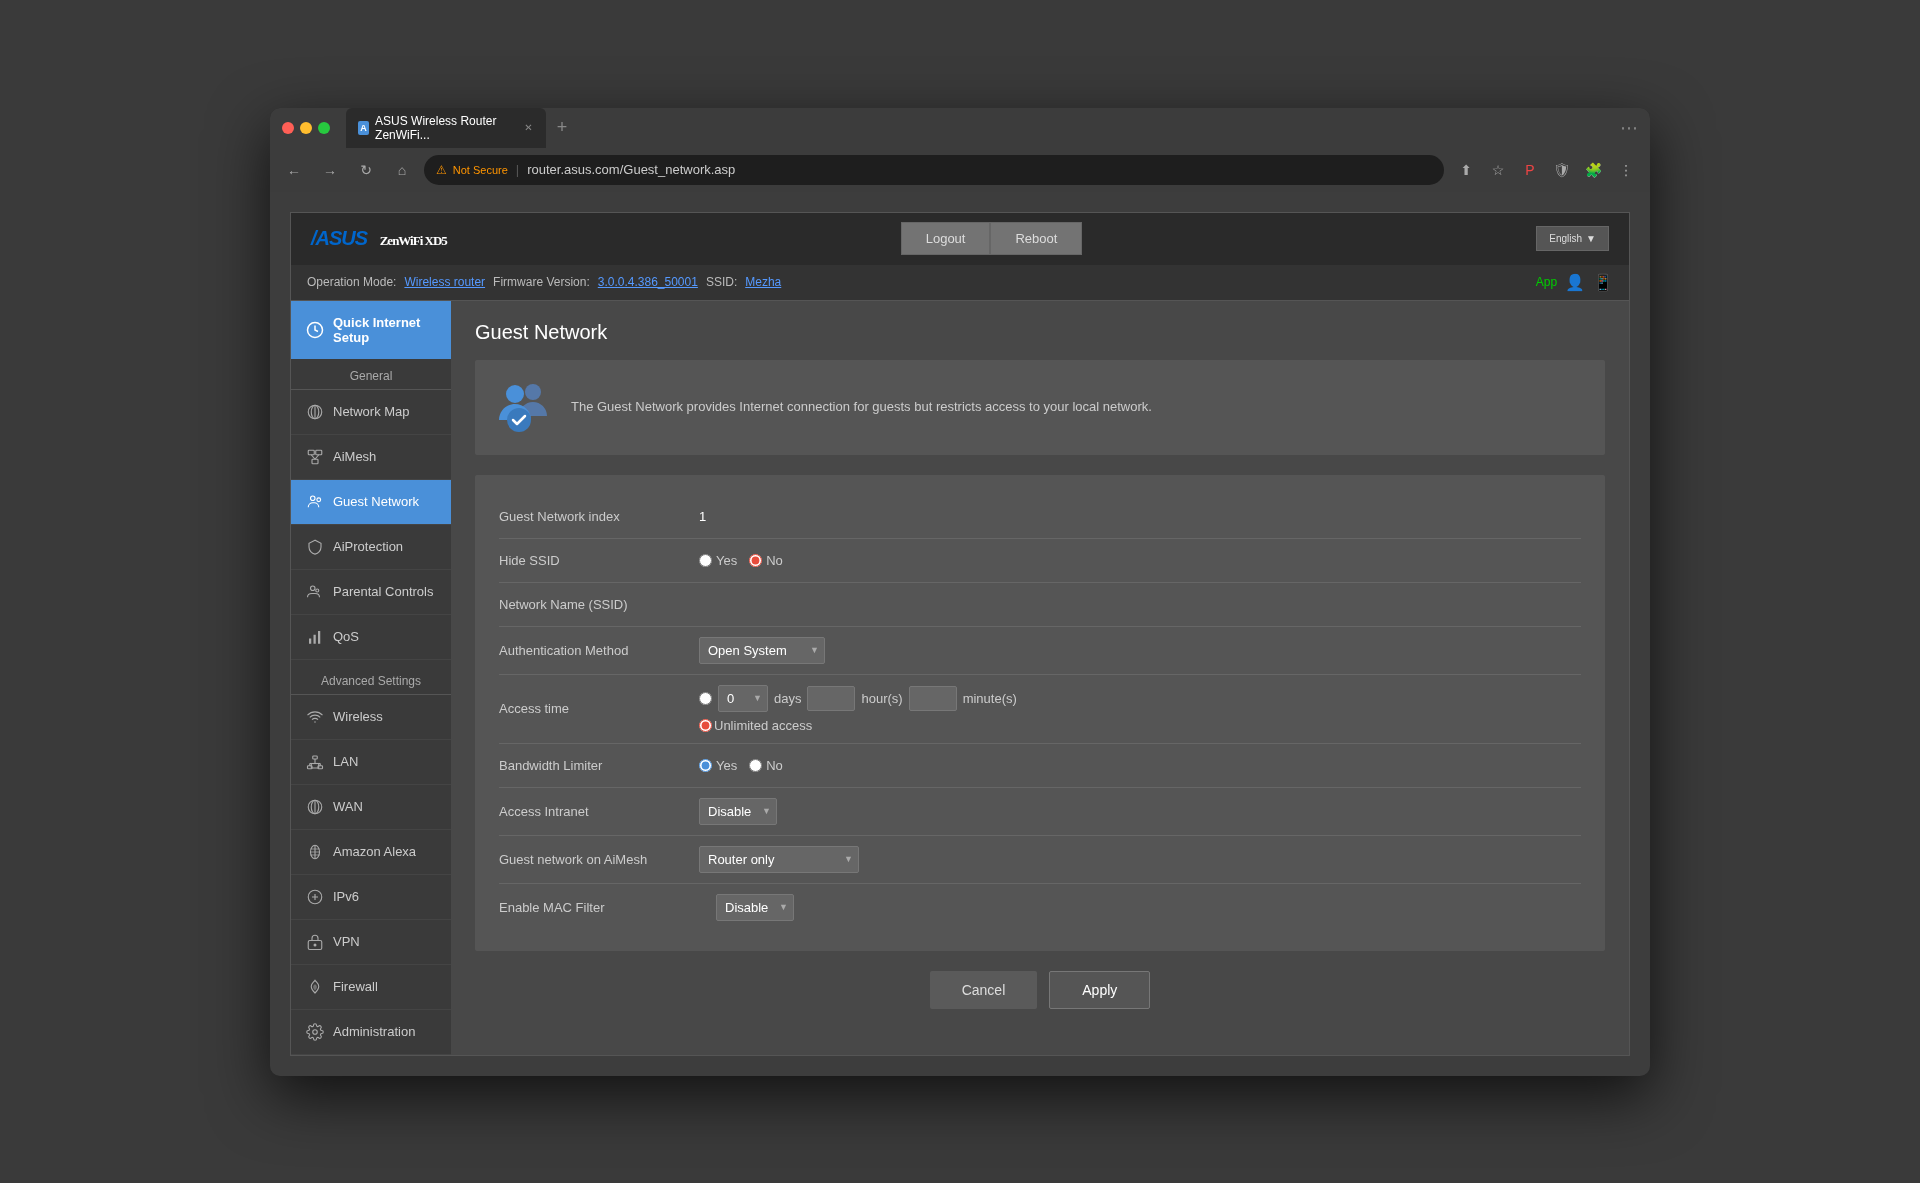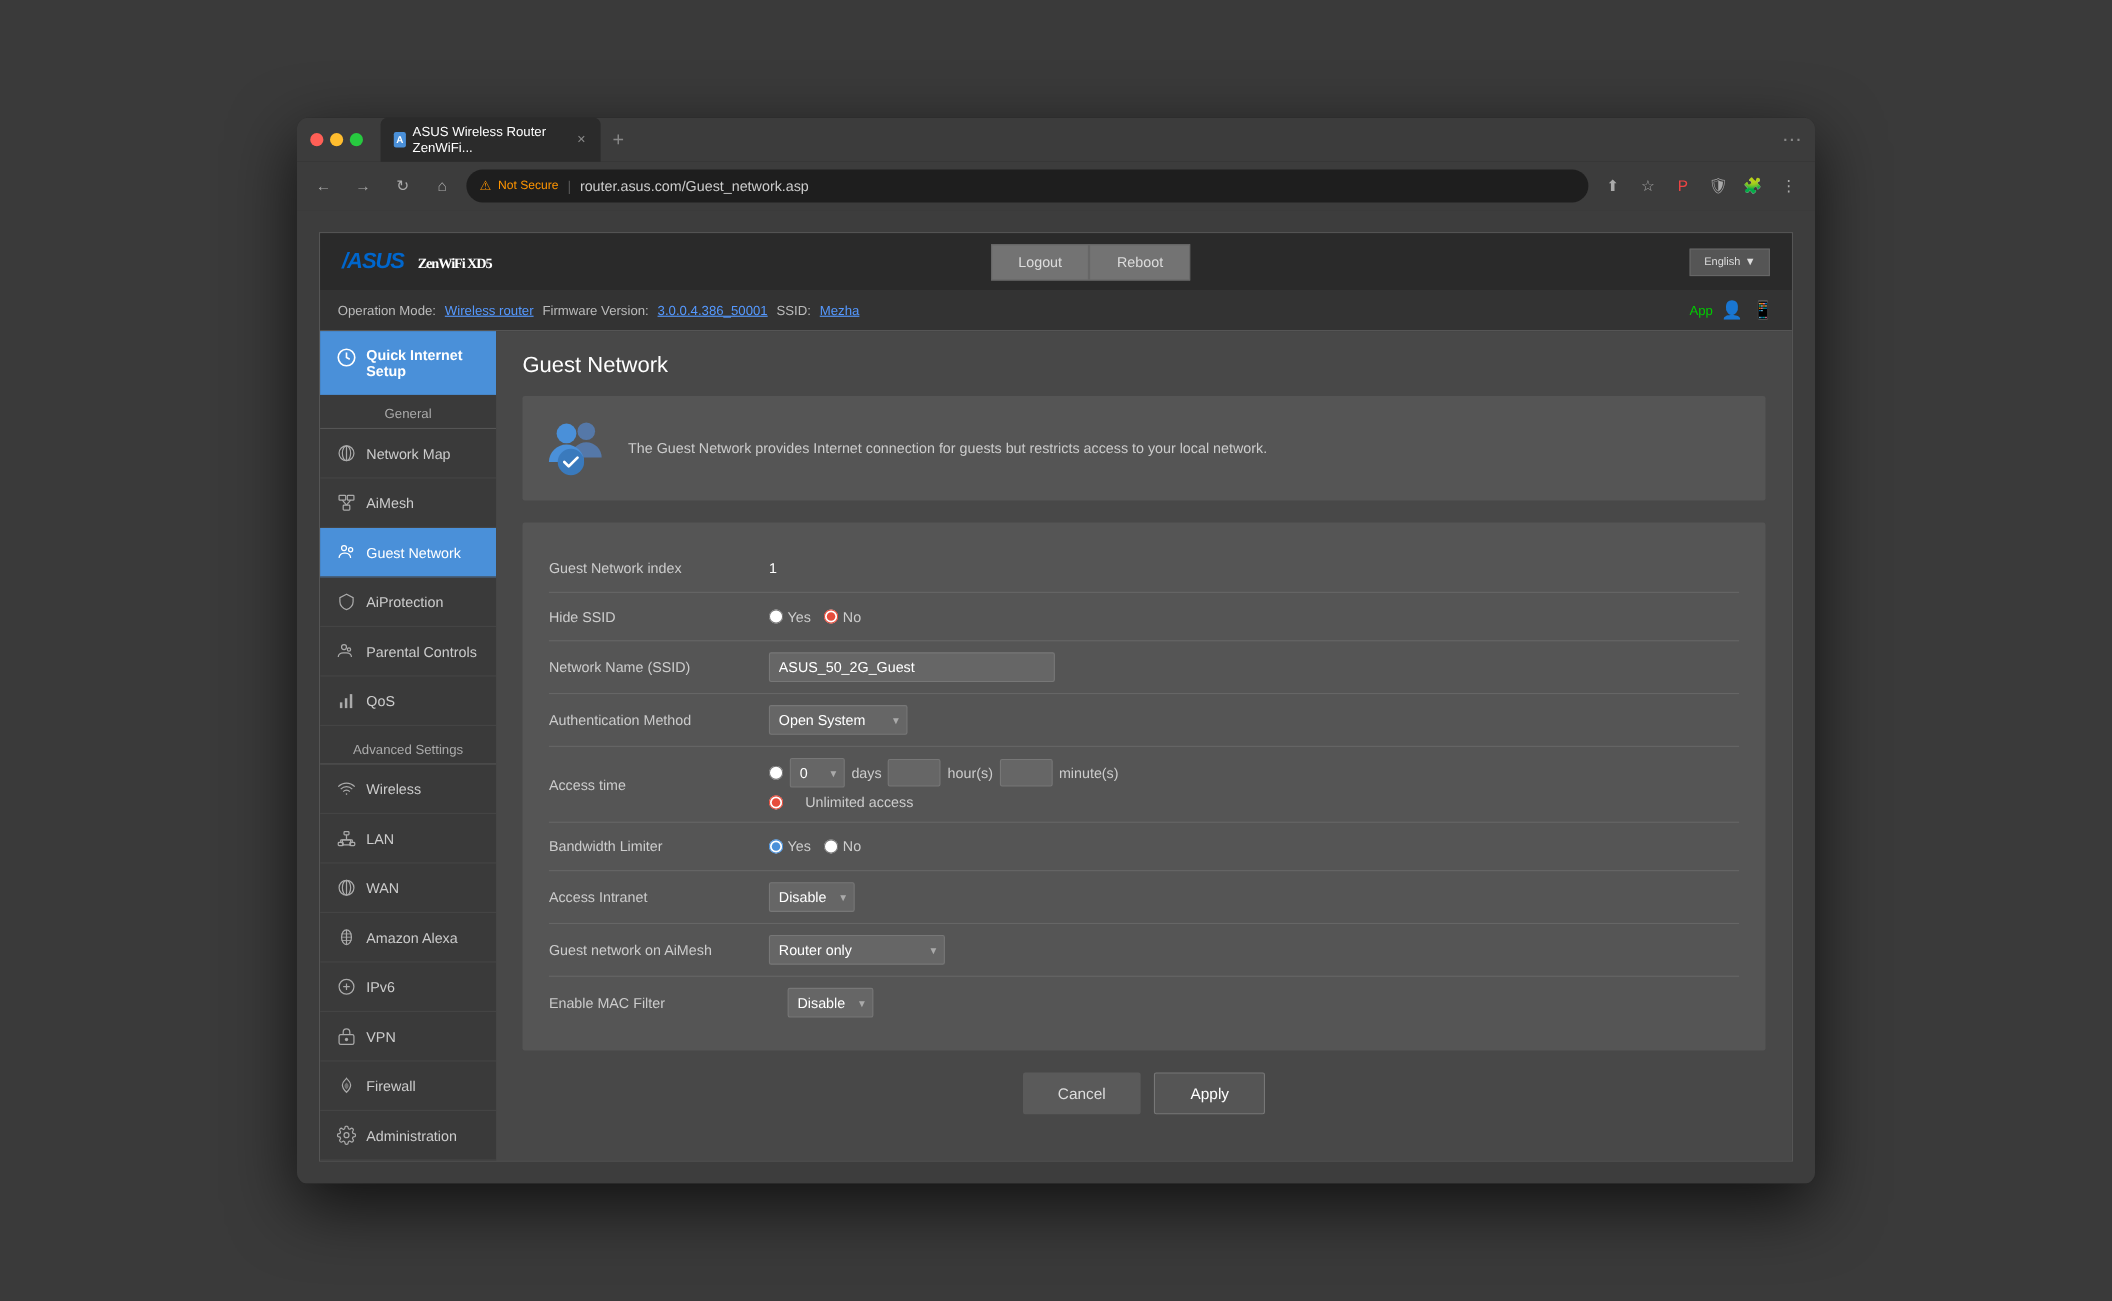--- a/index.html
+++ b/index.html
@@ -315,21 +315,21 @@
     .sidebar-item.active .sidebar-icon svg { fill: #fff; }
 
     .sidebar-section-title.adv {
       margin-top: 4px;
     }
 
     
     .quick-setup-btn {
       background: #4a90d9;
       display: flex;
-      align-items: flex-start;
+      align-items: center;
       gap: 8px;
       padding: 14px;
       cursor: pointer;
       color: #fff;
       font-size: 13px;
       font-weight: bold;
     }
 
     
     .content-area {
@@ -473,21 +473,21 @@
       width: 48px;
       padding: 4px 6px;
       font-size: 13px;
       border-radius: 2px;
       text-align: center;
     }
 
     .unlimited-row {
       display: flex;
       align-items: center;
-      gap: 20px;
+      gap: 2px;
     }
 
     
     .btn-row {
       display: flex;
       justify-content: center;
       gap: 12px;
       margin-top: 20px;
     }
 
@@ -809,23 +809,20 @@
                   <label class="radio-label">
                     <input type="radio" name="hide_ssid" class="radio-no" checked="" style="">
                     <span>No</span>
                   </label>
                 </div>
               </div>
             </div>
 
             <div class="form-row">
               <div class="form-label">Network Name (SSID)</div>
-              <div class="form-control">
-                <input type="text" class="form-input" style="width: 260px;" value="ASUS_50_2G_Guest">
-              </div>
             </div>
 
             <div class="form-row">
               <div class="form-label">Authentication Method</div>
               <div class="form-control">
                 <div class="select-wrap">
                   <select class="form-select">
                     <option>Open System</option>
                     <option>WPA2-Personal</option>
                     <option>WPA3-Personal</option>

